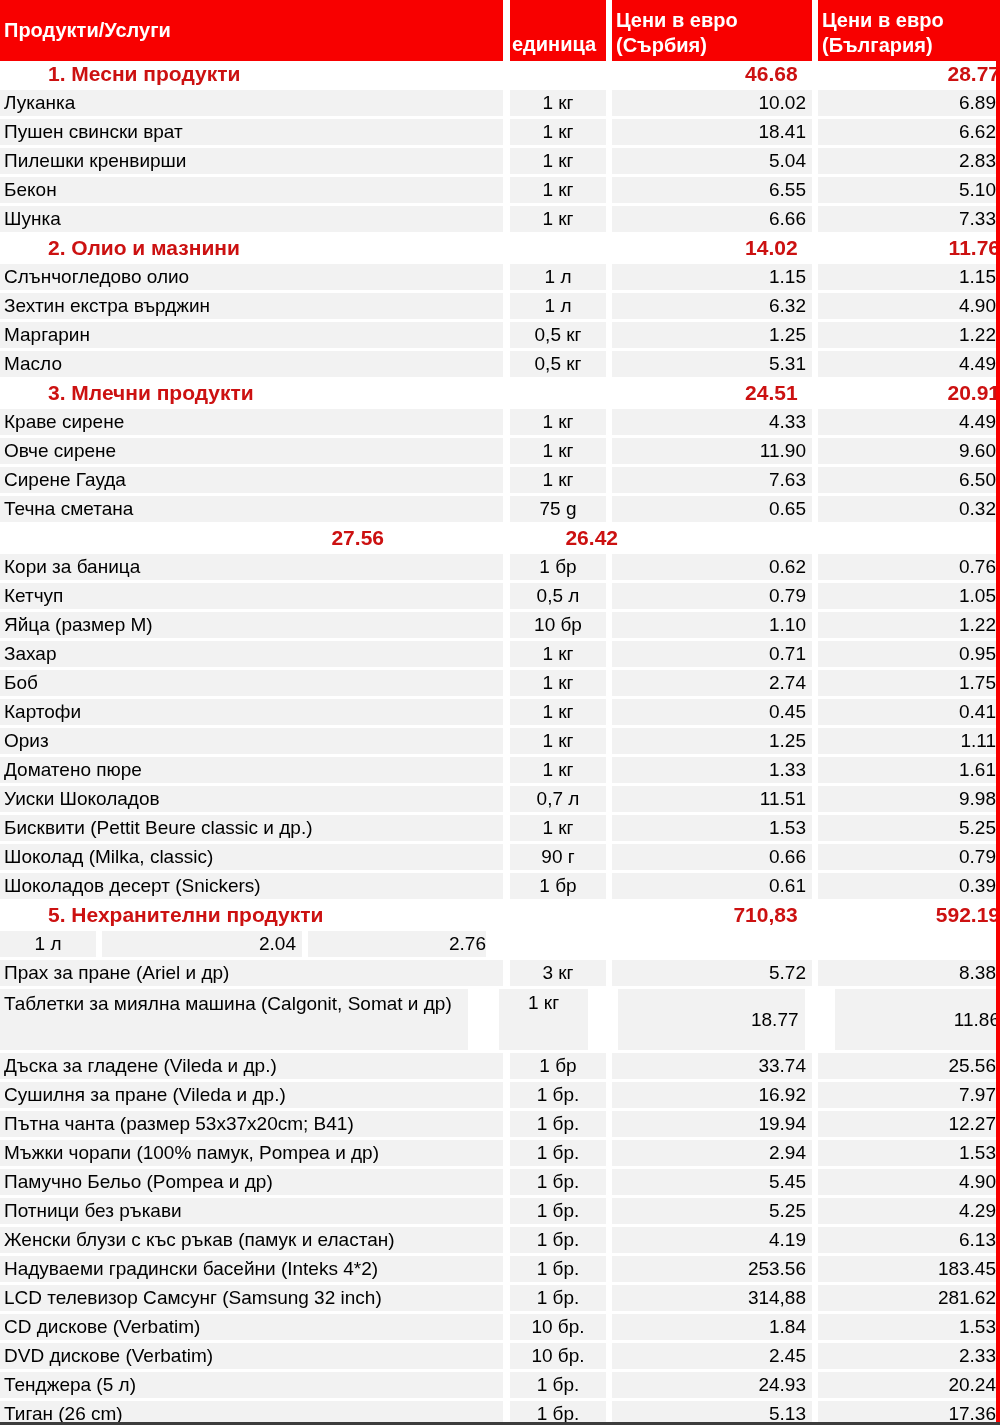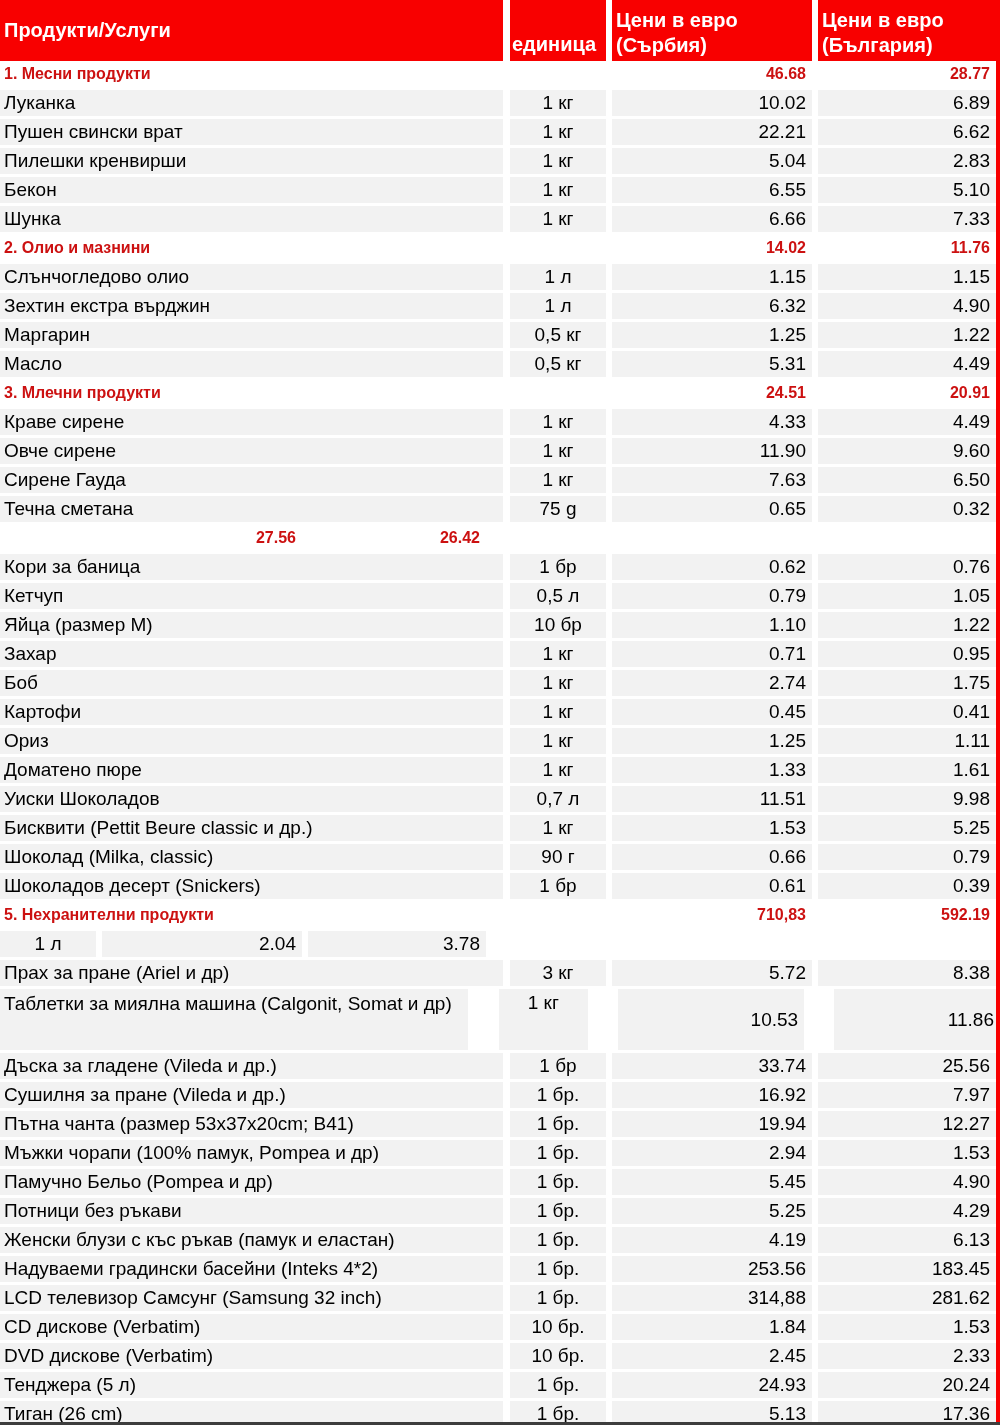--- a/index.html
+++ b/index.html
@@ -18,37 +18,37 @@
   }
   .table{position:relative;width:1000px;height:1425px;overflow:hidden;}
 
   .row{display:flex;width:1000px;height:29px;}
   .row.tall{height:64px;gap:24px;}
 
   .cell{display:flex;align-items:center;height:100%;border-bottom:3px solid #ffffff;}
   .c1{width:503px;margin-right:7px;padding-left:4px;}
   .c2{width:96px;margin-right:6px;justify-content:center;}
   .c3{width:200px;margin-right:6px;justify-content:flex-end;padding-right:6px;}
-  .c4{width:178px;justify-content:flex-end;padding-right:6px;}
+  .c4{width:178px;justify-content:flex-end;}
   .strip{width:4px;height:100%;}
 
   
   .hrow{display:flex;width:1000px;height:61px;}
   .hcell{background:var(--header-bg);color:#ffffff;font-weight:bold;font-size:20px;border-bottom:none;}
   .hrow .c1{align-items:center;}
   .hrow .c2{justify-content:flex-start;align-items:flex-end;padding:0 0 5px 2px;}
   .hcol{flex-direction:column;align-items:flex-start;justify-content:flex-end;
         padding:0 0 3px 4px;line-height:25px;}
   .hrow .c3,.hrow .c4{padding-right:0;text-align:center;}
   .hstrip{background:var(--header-bg);}
 
   
   .item .cell{background:var(--row-bg);font-size:19px;}
   .item .c1 span{line-height:26px;}
-  .cat .cell{background:#ffffff;color:var(--cat-red);font-weight:bold;font-size:16px;}
+  .cat .cell{background:#ffffff;color:var(--cat-red);font-weight:bold;font-size:21px;margin-left:44px;}
   .tall .c1{align-items:flex-start;padding-top:2px;}
   .tall .c2{align-items:flex-start;padding-top:3px;}
 
   .right-strip{position:absolute;top:0;right:0;width:4px;height:1425px;
     background:var(--header-bg);z-index:2;}
   .bottom-border{position:absolute;left:0;bottom:0;width:1000px;height:3px;
     background:var(--bottom-border);z-index:3;}
 </style>
 </head>
 <body>
@@ -103,21 +103,21 @@
         </div>
       </div>
       <div class="row item">
         <div class="cell c1">
           <span>Пушен свински врат</span>
         </div>
         <div class="cell c2">
           <span>1 кг</span>
         </div>
         <div class="cell c3">
-          <span>22.21</span>
+          <span>18.41</span>
         </div>
         <div class="cell c4">
           <span>6.62</span>
         </div>
       </div>
       <div class="row item">
         <div class="cell c1">
           <span>Пилешки кренвирши</span>
         </div>
         <div class="cell c2">
@@ -492,21 +492,21 @@
         </div>
       </div>
       <div class="row item">
         <div class="cell c2">
           <span>1 л</span>
         </div>
         <div class="cell c3">
           <span>2.04</span>
         </div>
         <div class="cell c4">
-          <span>3.78</span>
+          <span>2.76</span>
         </div>
       </div>
       <div class="row item">
         <div class="cell c1">
           <span>Прах за пране (Ariel и др)</span>
         </div>
         <div class="cell c2">
           <span>3 кг</span>
         </div>
         <div class="cell c3">
@@ -517,21 +517,21 @@
         </div>
       </div>
       <div class="row item tall">
         <div class="cell c1">
           <span>Таблетки за миялна машина (Calgonit, Somat и др)</span>
         </div>
         <div class="cell c2">
           <span>1 кг</span>
         </div>
         <div class="cell c3">
-          <span>10.53</span>
+          <span>18.77</span>
         </div>
         <div class="cell c4">
           <span>11.86</span>
         </div>
       </div>
       <div class="row item">
         <div class="cell c1">
           <span>Дъска за гладене (Vileda и др.)</span>
         </div>
         <div class="cell c2">

